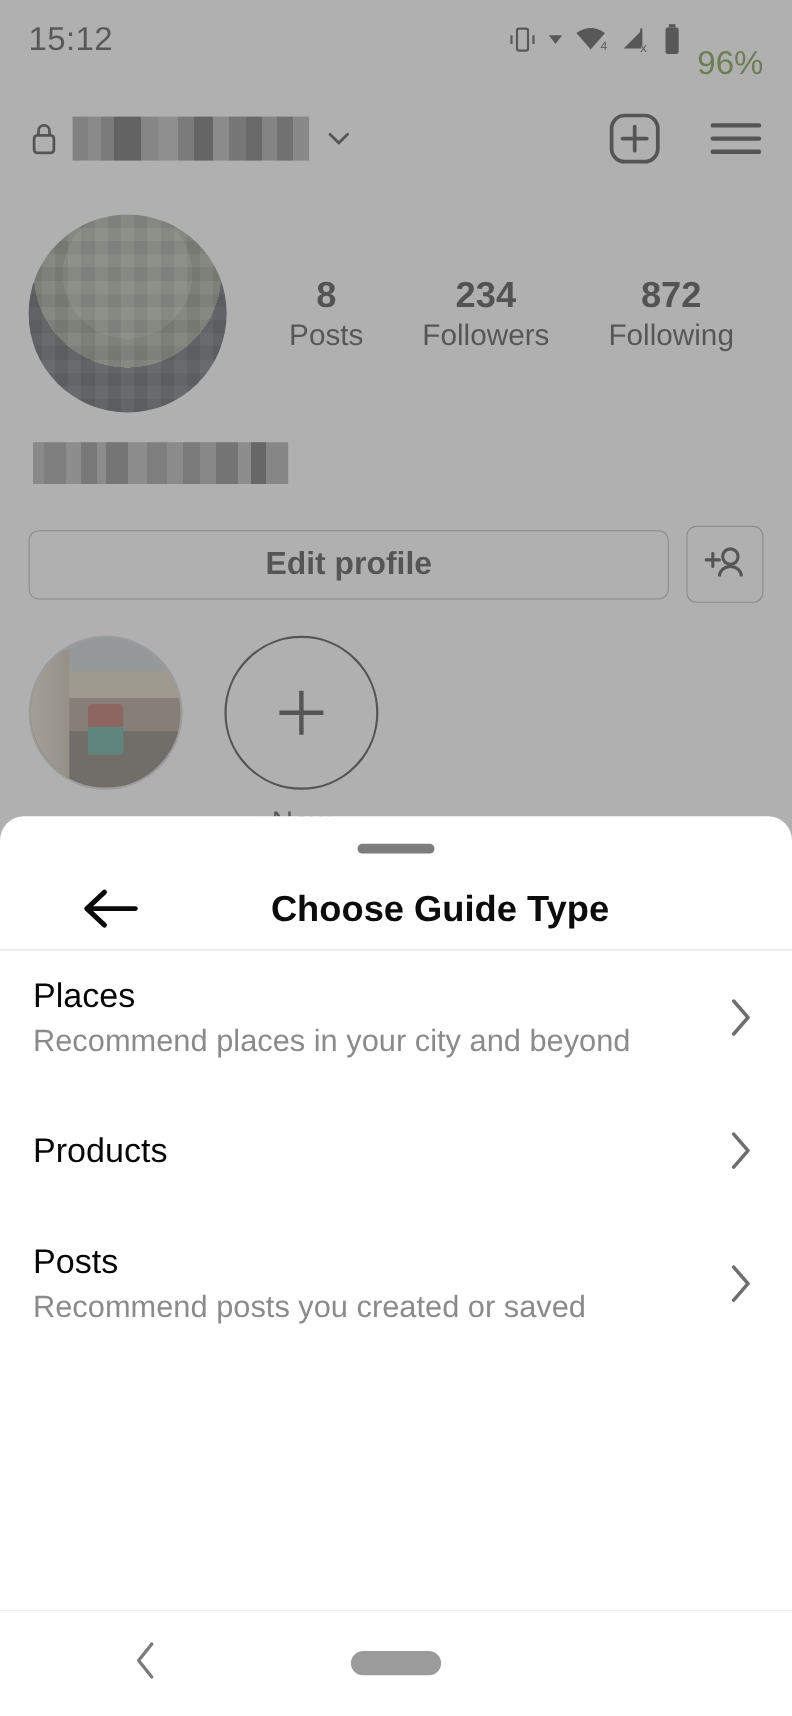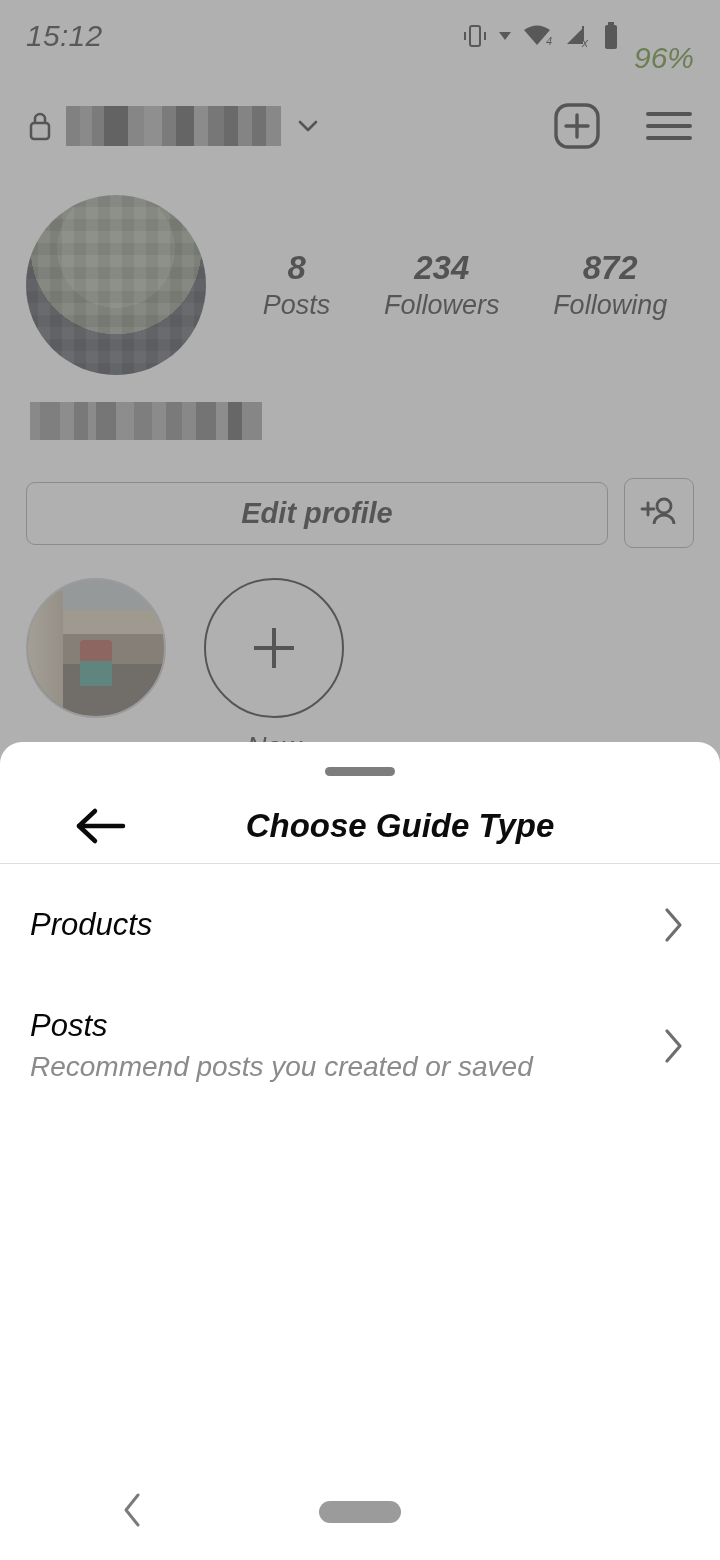--- a/index.html
+++ b/index.html
@@ -2,21 +2,21 @@
 <html><head>
 <meta charset="utf-8">
 <style>
   * { margin:0; padding:0; box-sizing:border-box; }
   html, body {
     width:720px; height:1560px;
     font-family:"Liberation Sans", sans-serif;
     background:#ffffff;
     overflow:hidden;
   }
-  #screen { position:relative; width:720px; height:1560px; background:#fff;font-style:italic; }
+  #screen { position:relative; width:720px; height:1560px; background:#fff; }
 
   
   #profile-layer {
     position:absolute; left:0; top:0; width:720px; height:1560px;
     background:#ffffff;
   }
   #profile-content { position:absolute; left:0; top:0; width:720px; height:1460px; }
 
   
   #status-bar {
@@ -299,20 +299,31 @@
           <line x1="6" y1="20" x2="50" y2="20" stroke="#0a0a0a" stroke-width="4.5" stroke-linecap="round"></line>
           <polyline points="22,5 6,20 22,35" fill="none" stroke="#0a0a0a" stroke-width="4.5" stroke-linecap="round" stroke-linejoin="round"></polyline>
         </svg>
       </div>
       <div id="sheet-title">Choose Guide Type</div>
     </div>
     <div id="sheet-divider"></div>
 
     <div id="guide-list">
 
+      <div class="guide-item">
+        <div class="guide-text">
+          <div class="guide-title">Places</div>
+          <div class="guide-sub">Recommend places in your city and beyond</div>
+        </div>
+        <div class="guide-chevron">
+          <svg width="26" height="44" viewBox="0 0 26 44">
+            <polyline points="7,7 20,22 7,37" fill="none" stroke="#6e6e6e" stroke-width="3.2" stroke-linecap="round" stroke-linejoin="round"></polyline>
+          </svg>
+        </div>
+      </div>
 
       <div class="guide-item">
         <div class="guide-text">
           <div class="guide-title">Products</div>
         </div>
         <div class="guide-chevron">
           <svg width="26" height="44" viewBox="0 0 26 44">
             <polyline points="7,7 20,22 7,37" fill="none" stroke="#6e6e6e" stroke-width="3.2" stroke-linecap="round" stroke-linejoin="round"></polyline>
           </svg>
         </div>

